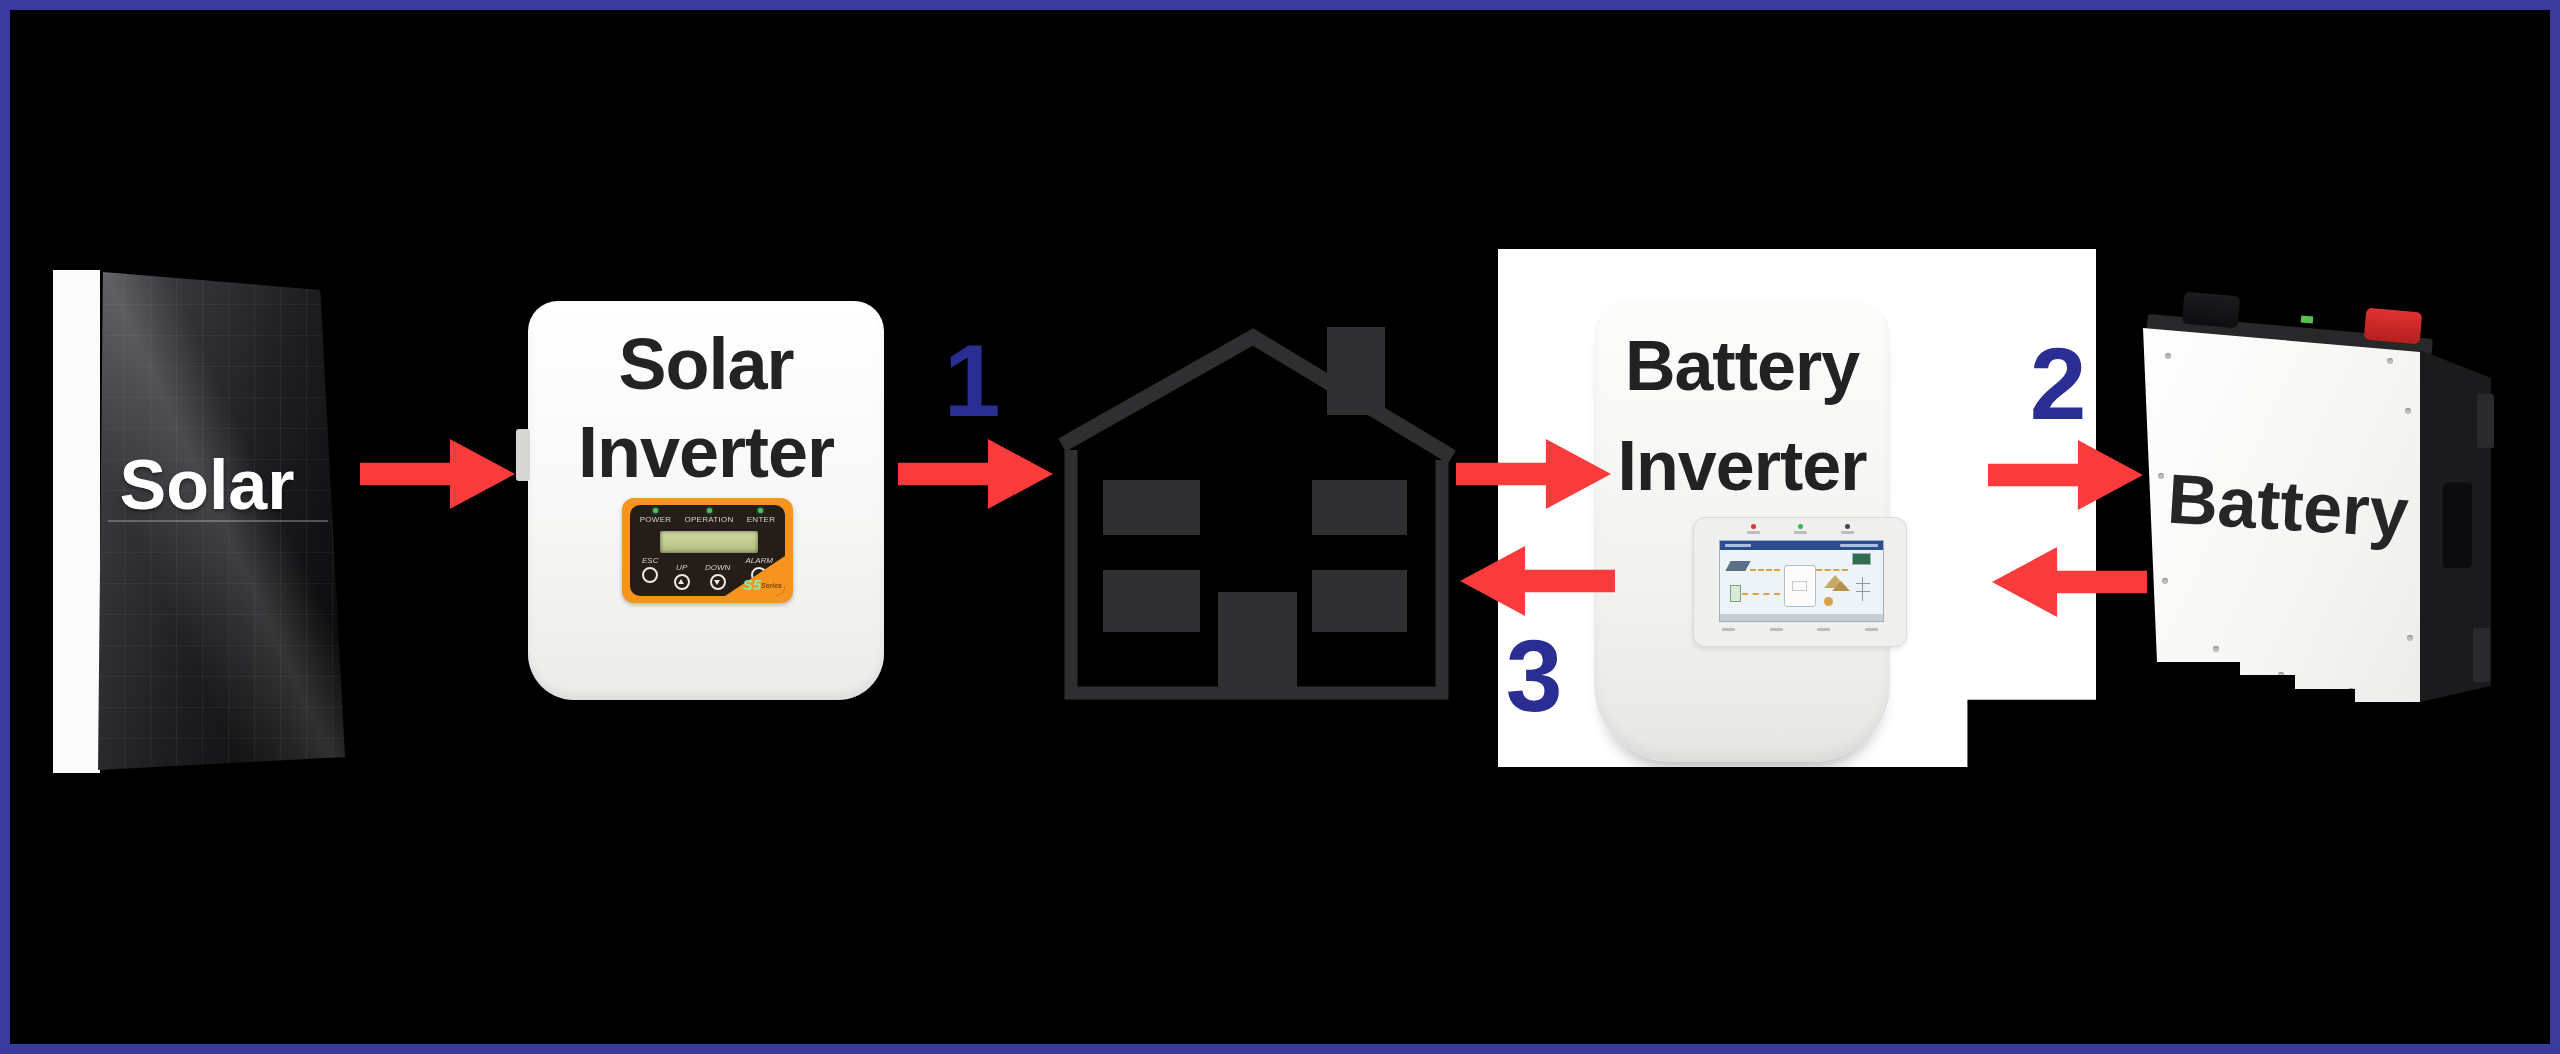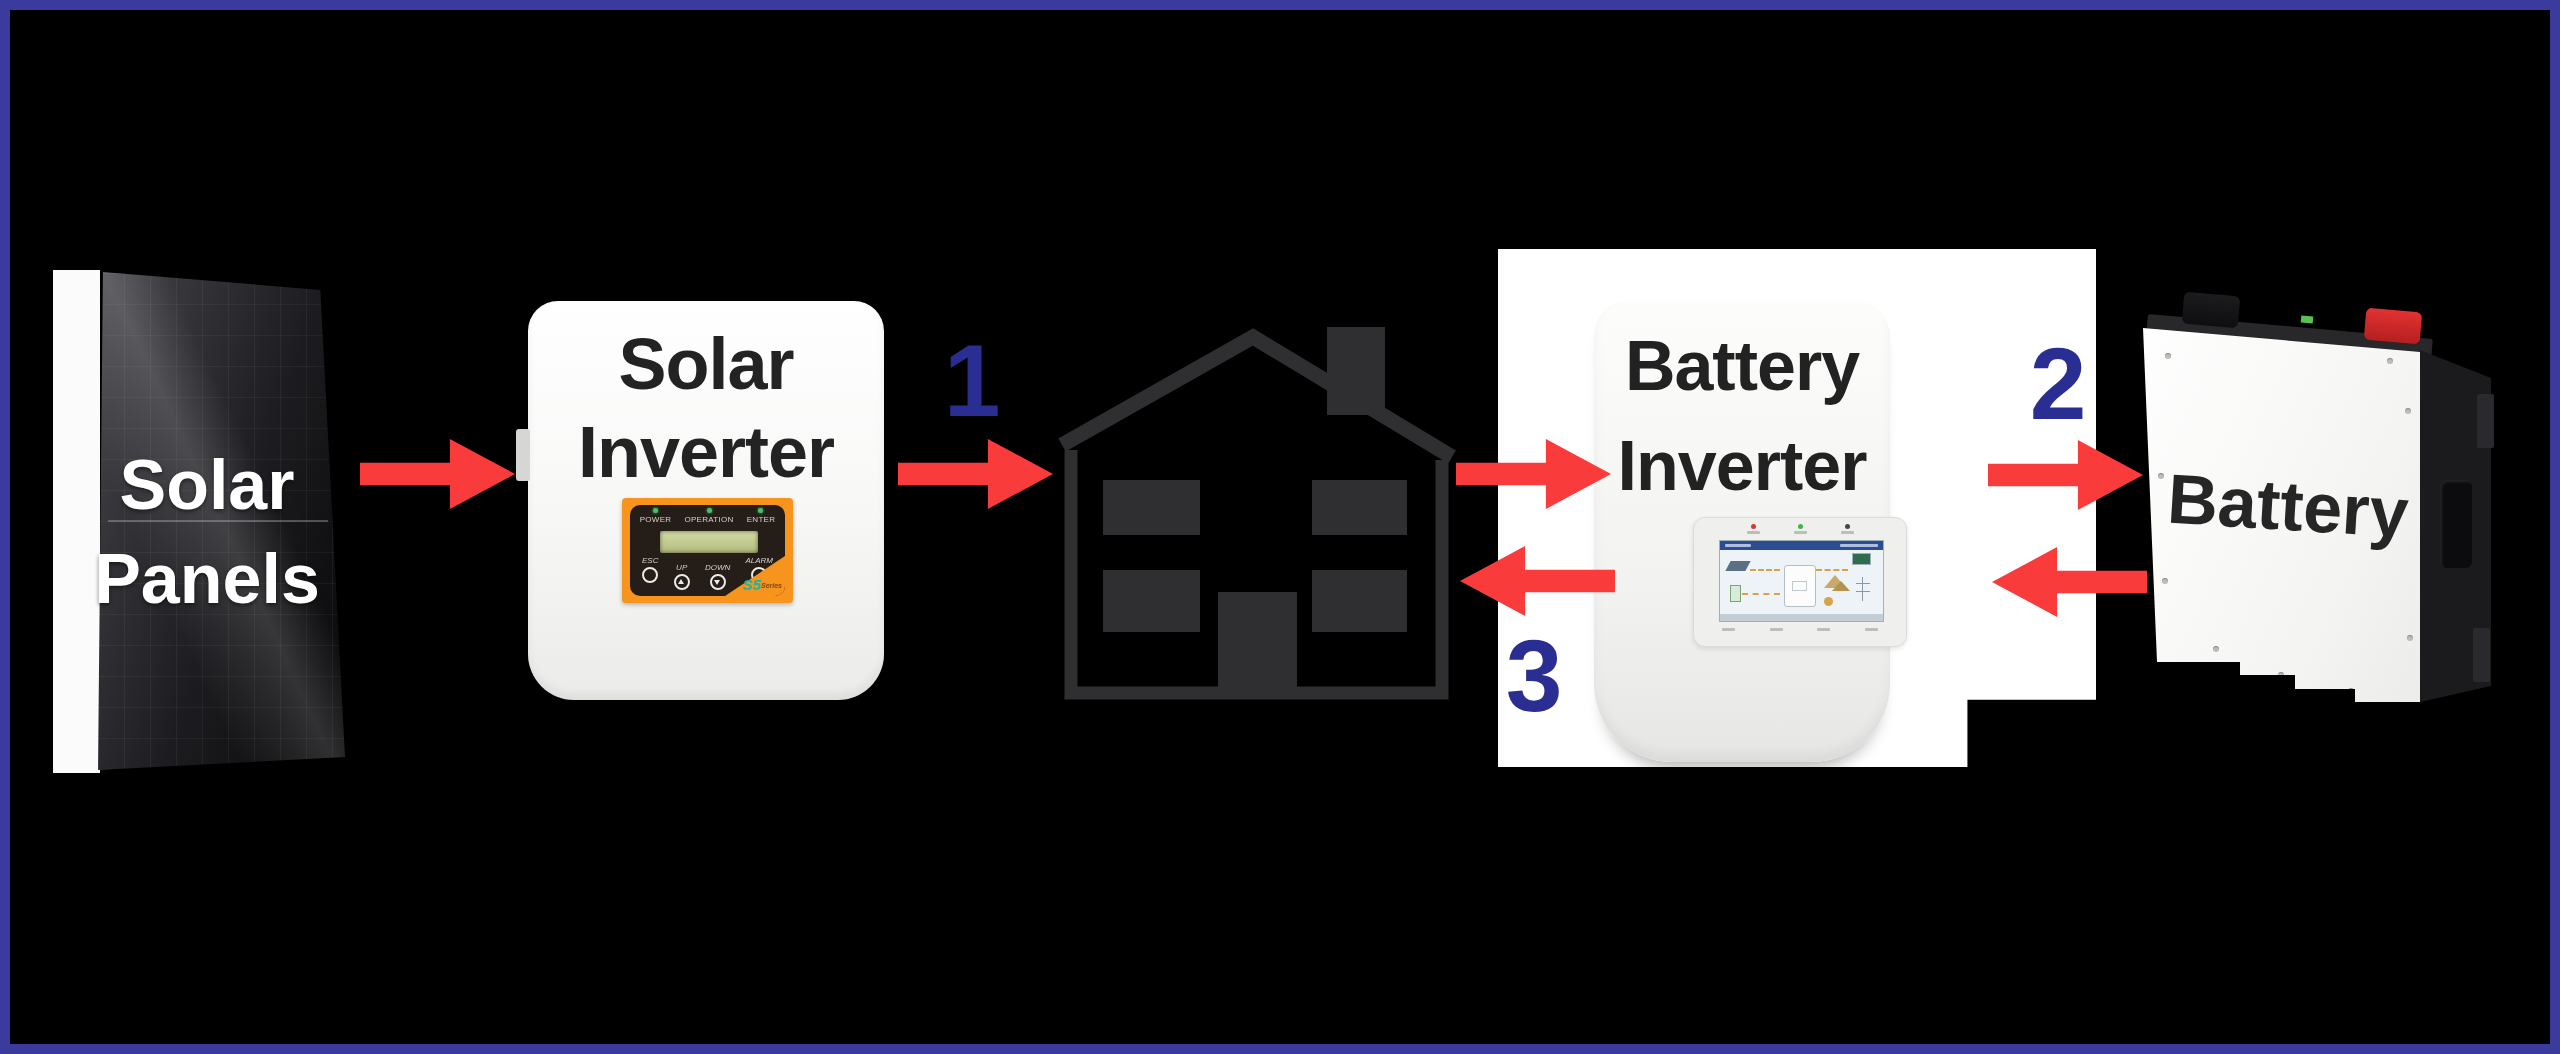--- a/index.html
+++ b/index.html
@@ -33,41 +33,41 @@
      font-size:70px;font-weight:700;line-height:94px;z-index:2;text-shadow:0 2px 4px rgba(0,0,0,0.5);}
 
   
   #si{left:528px;top:301px;width:356px;height:399px;z-index:10;
       background:linear-gradient(180deg,#ffffff 0%,#f7f7f6 55%,#ebebe9 100%);
       border-radius:30px 30px 46px 46px;
       box-shadow:inset 0 -6px 10px rgba(0,0,0,0.06);}
   #si .tab{position:absolute;left:-12px;top:128px;width:14px;height:52px;background:#d6d6d4;border-radius:3px;}
   #si .label{position:absolute;left:0;top:19px;width:100%;text-align:center;color:#232323;
       font-size:72px;font-weight:700;line-height:88px;letter-spacing:-1px;}
-  #si .display{position:absolute;left:94px;top:197px;width:171px;height:105px;background:#f7941e;border-radius:4px;
+  #si .display{position:absolute;left:94px;top:197px;width:171px;height:105px;background:#f7941e;border-radius:12px;
       box-shadow:0 2px 4px rgba(0,0,0,0.25);}
   #si .display .inner{position:absolute;inset:7px 8px;background:#251d17;border-radius:10px;overflow:hidden;}
   .led-row{position:absolute;left:0;right:0;top:3px;display:flex;justify-content:center;gap:13px;}
   .led-col{display:flex;flex-direction:column;align-items:center;gap:2px;}
   .led-dot{width:5px;height:5px;border-radius:50%;background:#46c06a;box-shadow:0 0 3px #46c06a;}
   .led-col span{font-size:8px;color:#d8d2cc;letter-spacing:0.3px;}
   .si-lcd{position:absolute;left:30px;top:26px;width:98px;height:22px;border-radius:2px;
       background:linear-gradient(180deg,#d3dca3,#b2bb7e);box-shadow:inset 0 0 4px rgba(0,0,0,0.55);}
   .si-btns{position:absolute;left:12px;right:12px;top:51px;display:flex;justify-content:space-between;}
   .btn-col{display:flex;flex-direction:column;align-items:center;gap:2px;}
   .btn-col span{font-size:8px;color:#d8d2cc;font-style:italic;}
   .btn-circle{width:12px;height:12px;border:2px solid #eceae8;border-radius:50%;position:relative;}
   .btn-col.mid{margin-top:7px;}
   .glyph-up::after,.glyph-down::after{content:'';position:absolute;left:2.5px;top:3px;border-left:3.5px solid transparent;
       border-right:3.5px solid transparent;}
   .glyph-up::after{border-bottom:5px solid #eceae8;}
   .glyph-down::after{border-top:5px solid #eceae8;top:4px;}
   .si-wedge{position:absolute;right:0;bottom:0;width:60px;height:40px;background:#f7941e;
       clip-path:polygon(100% 0,100% 100%,0 100%);}
-  .si-brand{position:absolute;right:24px;bottom:3px;font-size:15px;font-weight:700;font-style:italic;color:#14b8a6;}
+  .si-brand{position:absolute;right:24px;bottom:3px;font-size:15px;font-weight:700;font-style:italic;color:#86efac;}
   .si-brand-series{position:absolute;right:3px;bottom:7px;font-size:7px;font-weight:700;font-style:italic;color:#7a4a10;}
 
   
   #bi-bg{left:1498px;top:249px;width:598px;height:518px;background:#ffffff;z-index:5;
       clip-path:polygon(0 0,100% 0,100% 87%,78.5% 87%,78.5% 100%,0 100%);}
 
   
   #bi{left:1594px;top:300px;width:296px;height:462px;z-index:10;
       background:linear-gradient(180deg,#fdfdfc 0%,#f1f1ef 65%,#e6e6e4 100%);
       border-radius:36px 36px 78px 78px;
@@ -113,21 +113,21 @@
 </style>
 </head>
 <body>
 
 <div id="stage">
   <div id="frame"></div>
 
   <div id="sp" class="abs">
     <div class="white-strip"></div>
     <div class="panel"></div>
-    <div class="label"><span>Solar</span><br><span>Panels</span></div>
+    <div class="label"><span>Solar</span><br></div>
   </div>
 
   <div class="arrow" style="left:360px;top:439px;"></div>
 
   <div id="si" class="abs">
     <div class="tab"></div>
     <div class="label"><span>Solar</span><br><span>Inverter</span></div>
     <div class="display">
       <div class="inner">
         <div class="led-row">

